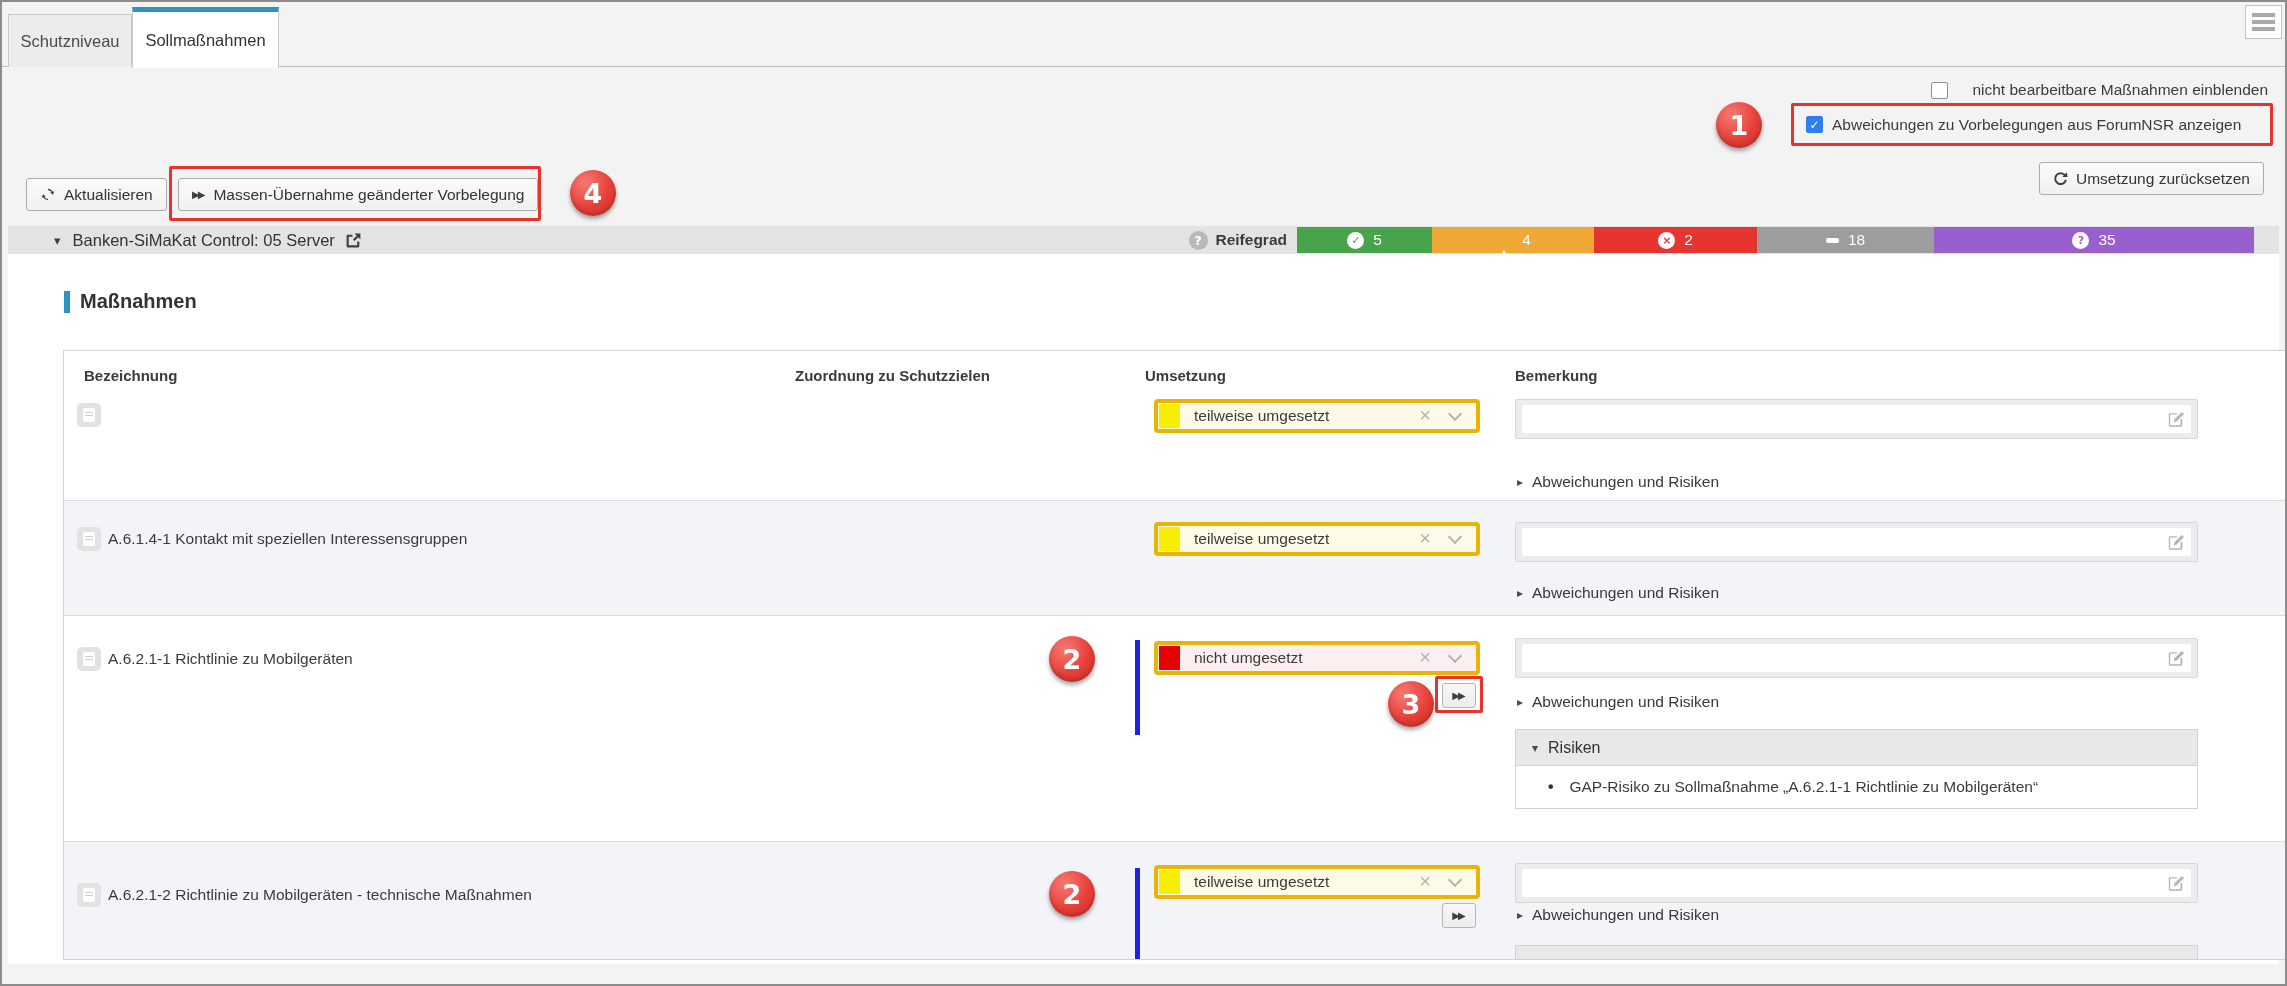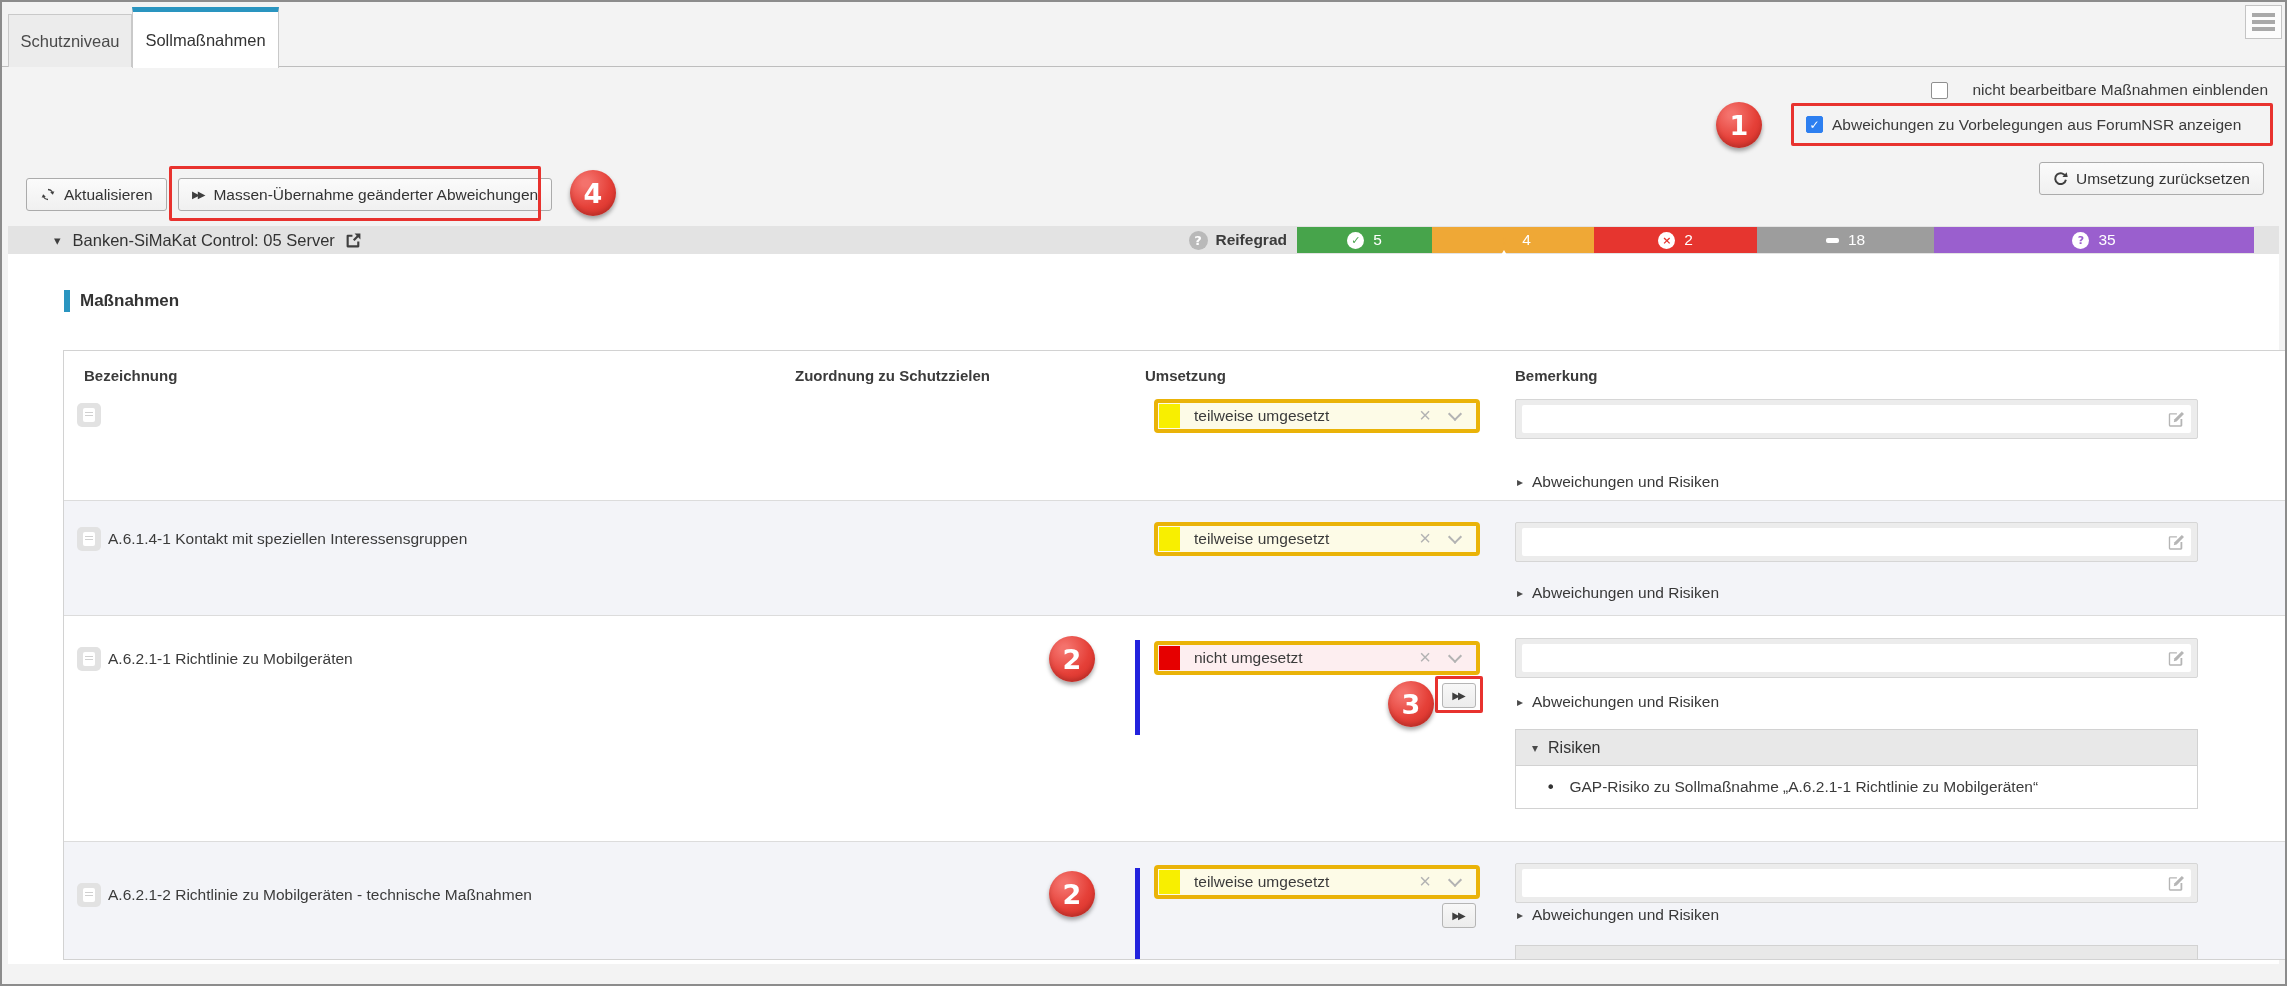--- a/index.html
+++ b/index.html
@@ -64,21 +64,21 @@
          font-size:11px;font-weight:bold;font-family:"DejaVu Sans",sans-serif;}
   .wminus{width:13px;height:5px;background:#fff;border-radius:2px;}
   .tri-wrap{position:relative;width:18px;height:15px;}
   .tri-shape{width:0;height:0;border-left:9px solid transparent;border-right:9px solid transparent;border-bottom:15px solid #fff;}
   .tri-ex{position:absolute;left:0;top:4px;width:100%;text-align:center;font-size:10px;font-weight:bold;line-height:1;}
 
   
   .panel{position:absolute;left:6px;right:6px;top:252px;height:710px;background:#fff;}
   .m-heading{position:absolute;left:56px;top:36px;display:flex;align-items:center;gap:10px;}
   .m-bar{width:6px;height:22px;background:#2a95c0;}
-  .m-text{font-size:17px;font-weight:bold;color:#333;}
+  .m-text{font-size:20px;font-weight:bold;color:#333;}
   .table{position:absolute;left:55px;top:96px;width:2277px;height:610px;border:1px solid #d2d2d2;background:#fff;
          box-sizing:border-box;overflow:hidden;}
   .th{position:absolute;font-weight:bold;font-size:15px;color:#3b3b3b;white-space:nowrap;}
   .th.col1{left:20px;top:16px;} .th.col2{left:731px;top:16px;} .th.col3{left:1081px;top:16px;} .th.col4{left:1451px;top:16px;}
   .zebra{position:absolute;left:0;width:100%;background:#f3f4f8;}
   #z2{top:149px;height:115px;} #z4{top:490px;height:119px;}
   .rowsep{position:absolute;left:0;width:100%;height:1px;background:#dcdcdc;}
   .note-ico{position:absolute;left:13px;width:24px;height:24px;background:#e2e2e2;border-radius:5px;
             display:flex;align-items:center;justify-content:center;cursor:pointer;}
   .note-doc{width:12px;height:14px;background:#fff;border-radius:2px;position:relative;}
@@ -150,21 +150,21 @@
     <span style="display:flex;">
       <svg width="16" height="15" viewBox="0 0 20 20">
           <path d="M10 4.2a6 6 0 0 1 4.9 2.6l-2 .2 3.6 3.4 2-4.8-1.9.6A8 8 0 0 0 10 2.2z" fill="#3f3f3f"></path>
           <path d="M10 15.8a6 6 0 0 1-4.9-2.6l2-.2-3.6-3.4-2 4.8 1.9-.6A8 8 0 0 0 10 17.8z" fill="#3f3f3f"></path>
         </svg>
     </span>
     <span>Aktualisieren</span>
   </div>
   <div class="btn" id="btn-mass">
     <span class="ff-gl">▶▶</span>
-    <span>Massen-Übernahme geänderter Abweichungen</span>
+    <span>Massen-Übernahme geänderter Vorbelegung</span>
   </div>
   <div class="redbox" id="box4"></div>
   <div class="callout" id="c4">4</div>
   <div class="btn" id="btn-reset">
     <span style="display:flex;">
       <svg width="15" height="15" viewBox="0 0 20 20">
           <path d="M16.8 7.5 A7.2 7.2 0 1 0 17.2 11.6" fill="none" stroke="#3f3f3f" stroke-width="2.6"></path>
           <path d="M12.6 7.9 L19.6 7.9 L18.2 1.6 Z" fill="#3f3f3f"></path>
         </svg>
     </span>

